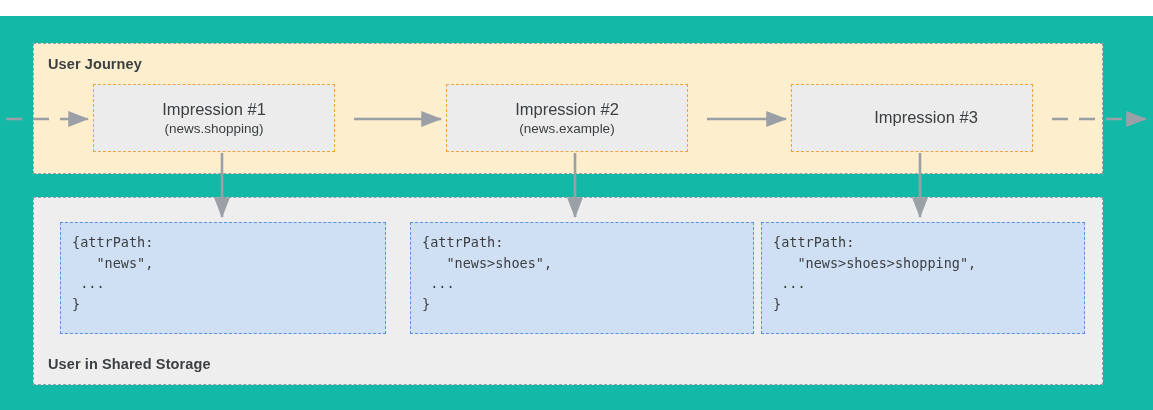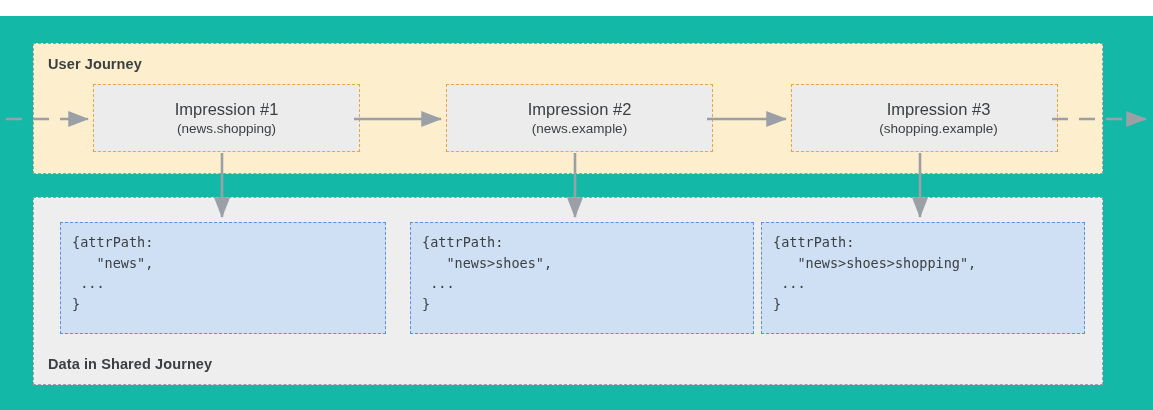--- a/index.html
+++ b/index.html
@@ -56,21 +56,21 @@
   #storage-label {
     left: 14px;
     bottom: 12px;
   }
 
   
   .impression-box {
     position: absolute;
     box-sizing: border-box;
     top: 68px;
-    width: 267px;
+    width: 242px;
     height: 68px;
     background: #ececec;
     border: 1.6px dashed #f0a33a;
     display: flex;
     flex-direction: column;
     align-items: center;
     justify-content: center;
     line-height: 1.28;
   }
   #impression-1 { left: 93px; }
@@ -133,25 +133,24 @@
     <div class="impression-origin">(news.shopping)</div>
   </div>
 
   <div class="impression-box" id="impression-2">
     <div class="impression-title">Impression #2</div>
     <div class="impression-origin">(news.example)</div>
   </div>
 
   <div class="impression-box" id="impression-3">
     <div class="impression-title">Impression #3</div>
-    <div class="impression-origin">(shopping.example)</div>
   </div>
 
   <div class="region" id="storage-region">
-    <div class="region-label" id="storage-label">Data in Shared Journey</div>
+    <div class="region-label" id="storage-label">User in Shared Storage</div>
   </div>
 
   <div class="data-box" id="data-box-1">
     <pre class="code">{attrPath:
    "news",
  ...
 }</pre>
   </div>
 
   <div class="data-box" id="data-box-2">

